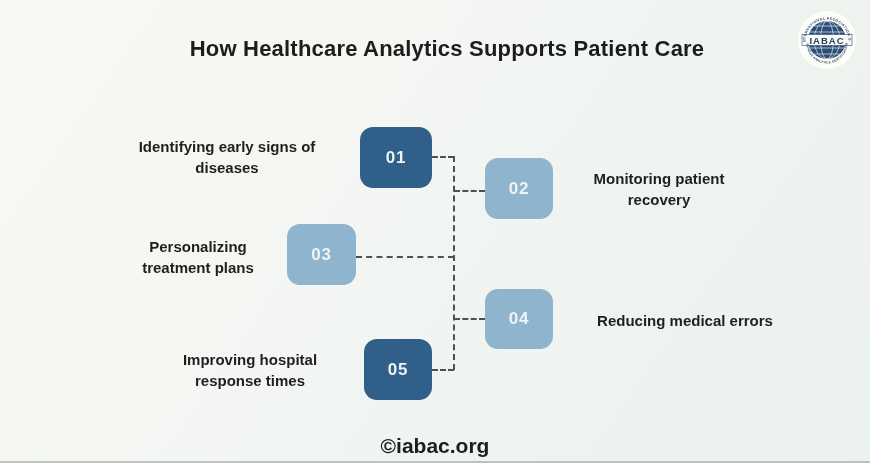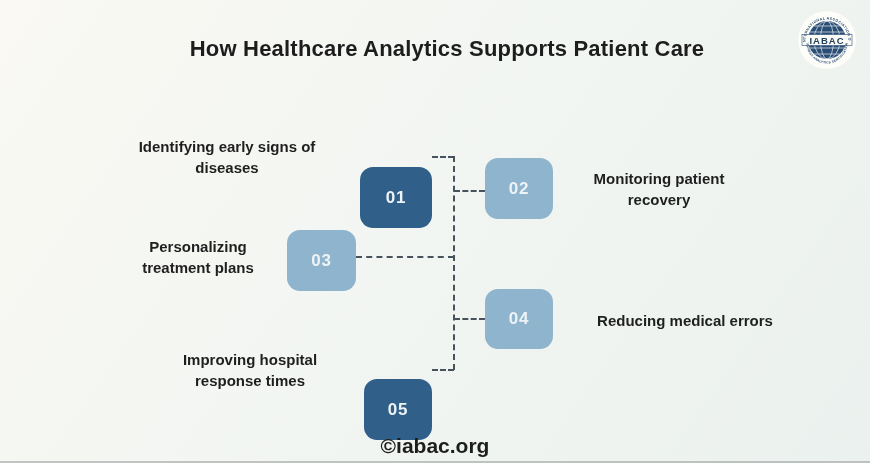--- a/index.html
+++ b/index.html
@@ -20,25 +20,25 @@
     font-size:22px;font-weight:bold;color:#1d1d1d;
     letter-spacing:.2px;
   }
   .step-box{
     position:absolute;
     border-radius:13px;
     display:flex;align-items:center;justify-content:center;
     font-size:17px;font-weight:bold;color:#eef3f6;
     letter-spacing:.8px;
   }
-  .step-box.dark{background:#30608a;margin-top:40px;}
+  .step-box.dark{background:#30608a;}
   .step-box.light{background:#8fb4cd;}
   #box-01{left:360px;top:127px;width:72px;height:61px;}
   #box-02{left:485px;top:158px;width:68px;height:61px;}
-  #box-03{left:287px;top:230px;width:69px;height:61px;}
+  #box-03{left:287px;top:224px;width:69px;height:61px;}
   #box-04{left:485px;top:289px;width:68px;height:60px;}
   #box-05{left:364px;top:339px;width:68px;height:61px;}
   .step-label{
     position:absolute;
     text-align:center;
     font-size:15px;font-weight:bold;color:#1f1f1f;
     line-height:1.4;
   }
   #label-01{left:107px;top:136px;width:240px;}
   #label-02{left:569px;top:168px;width:180px;}

